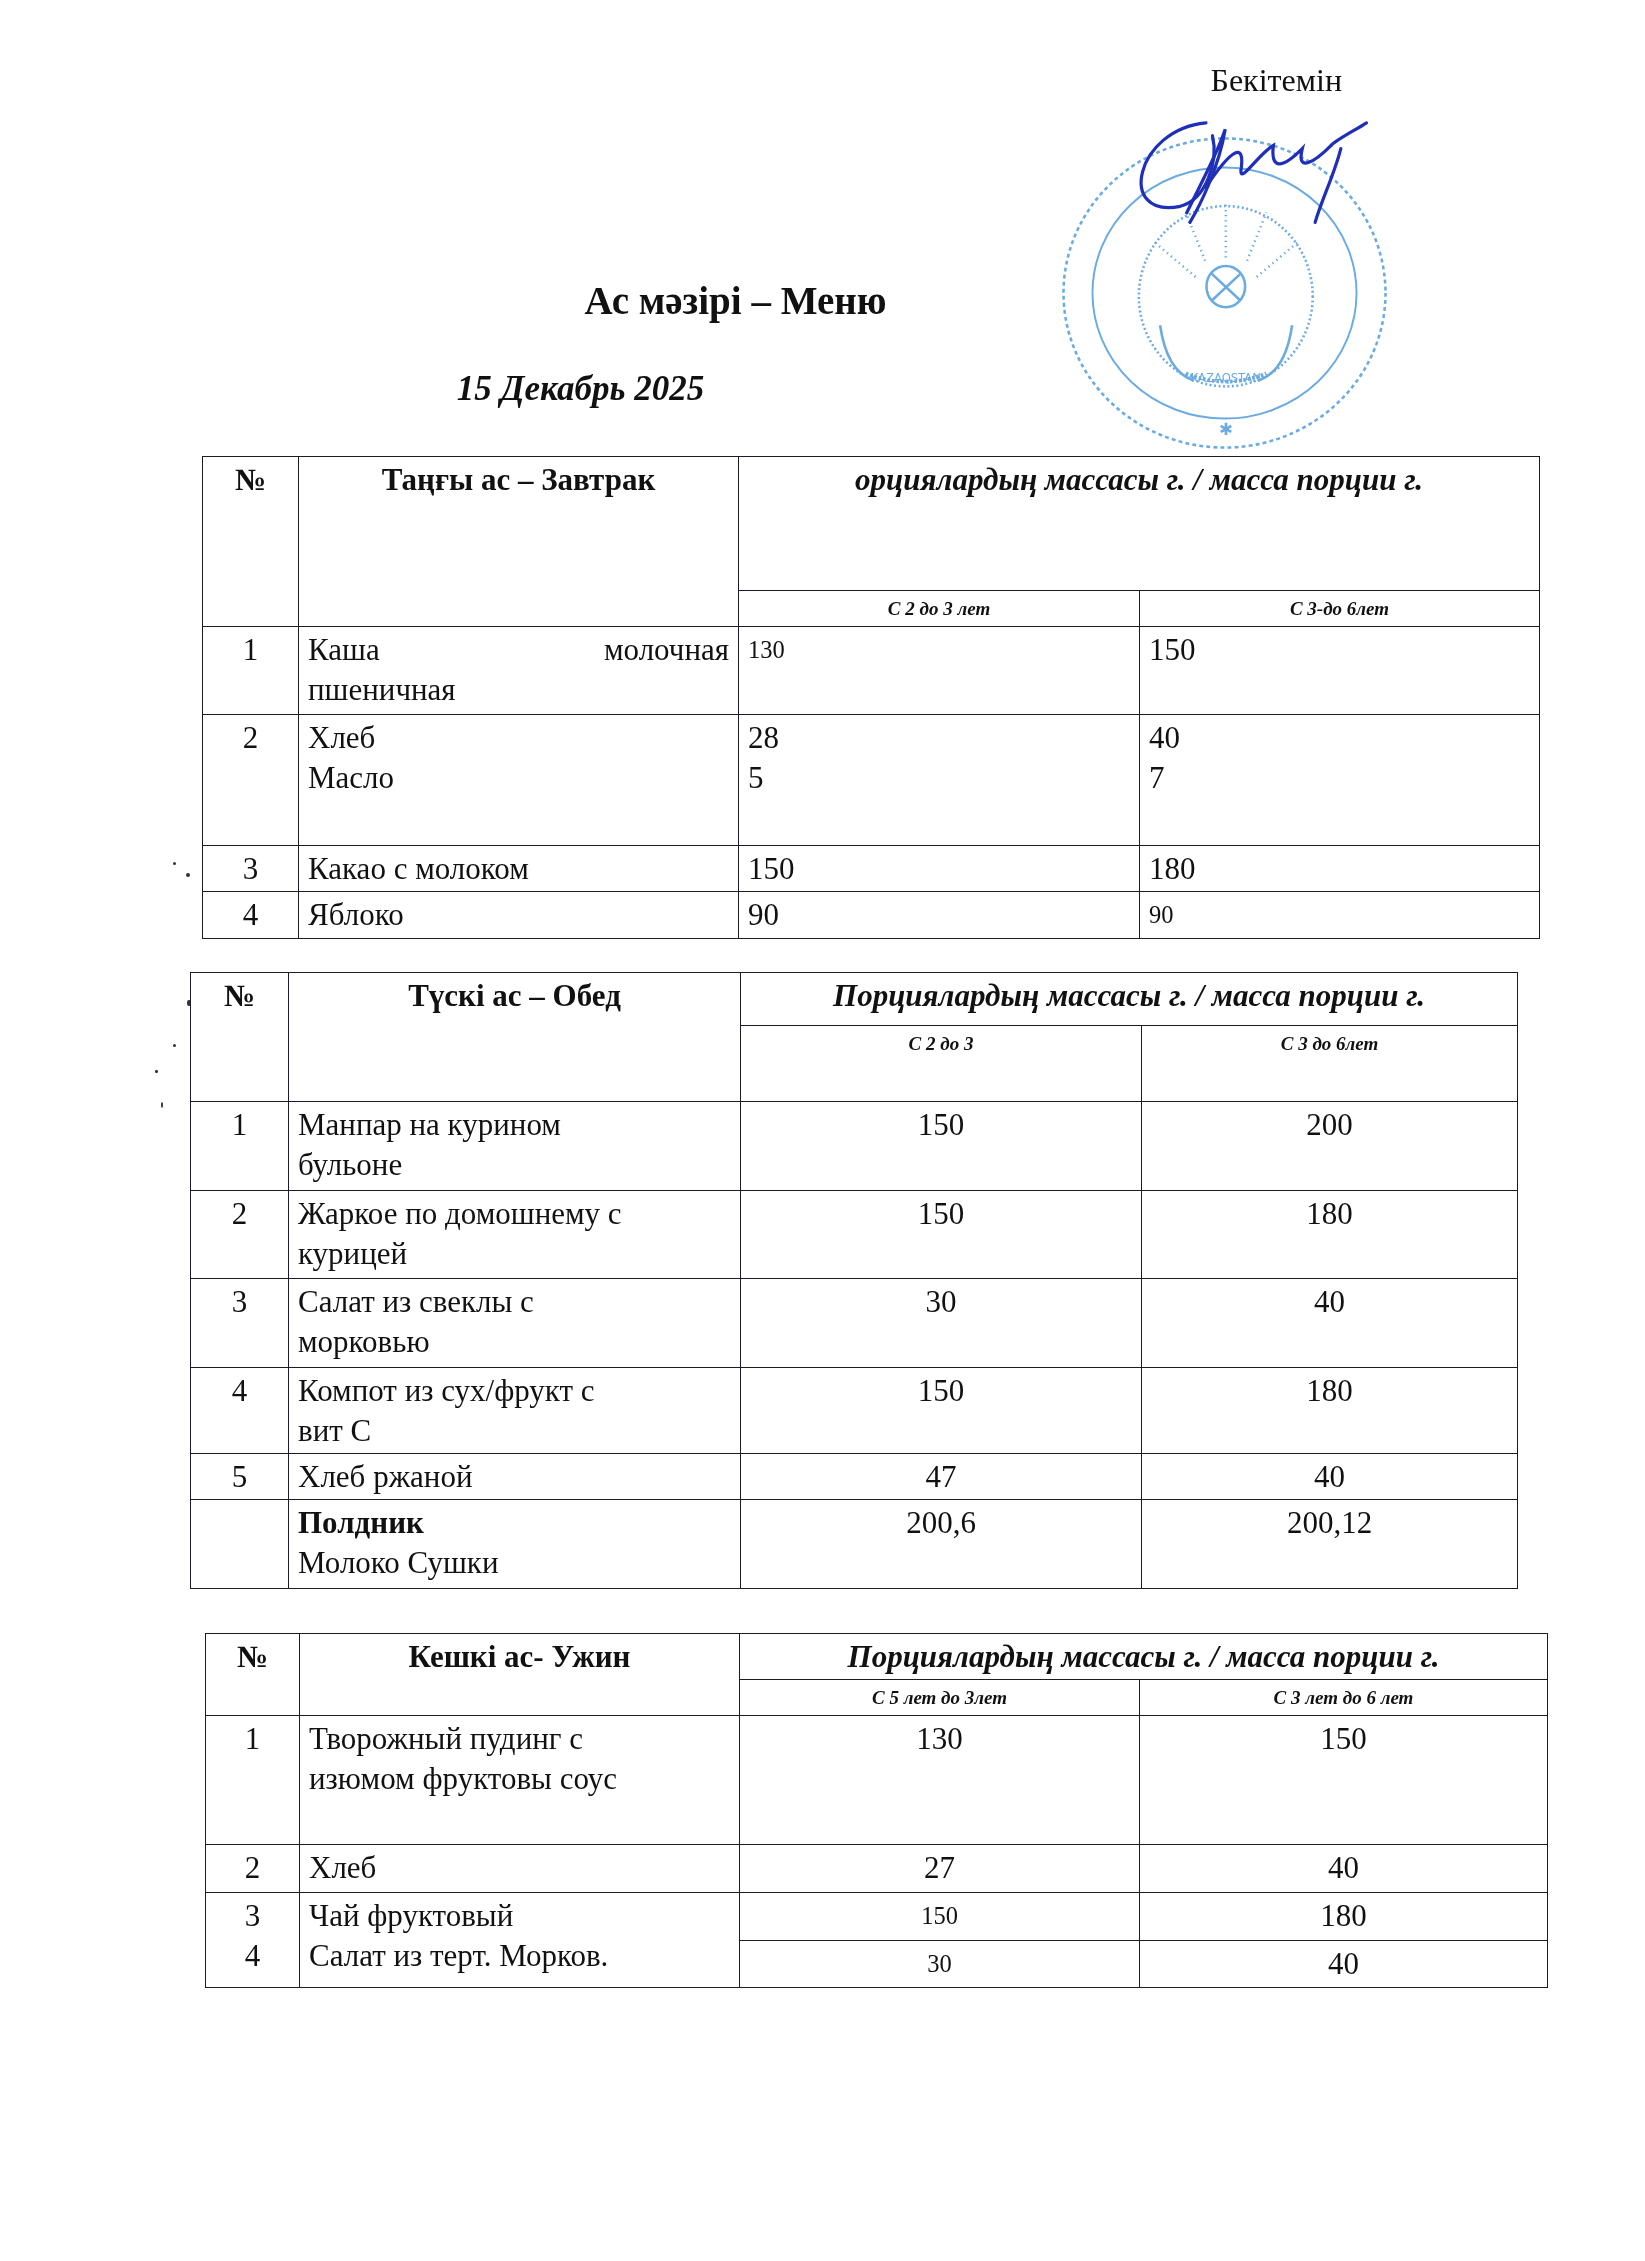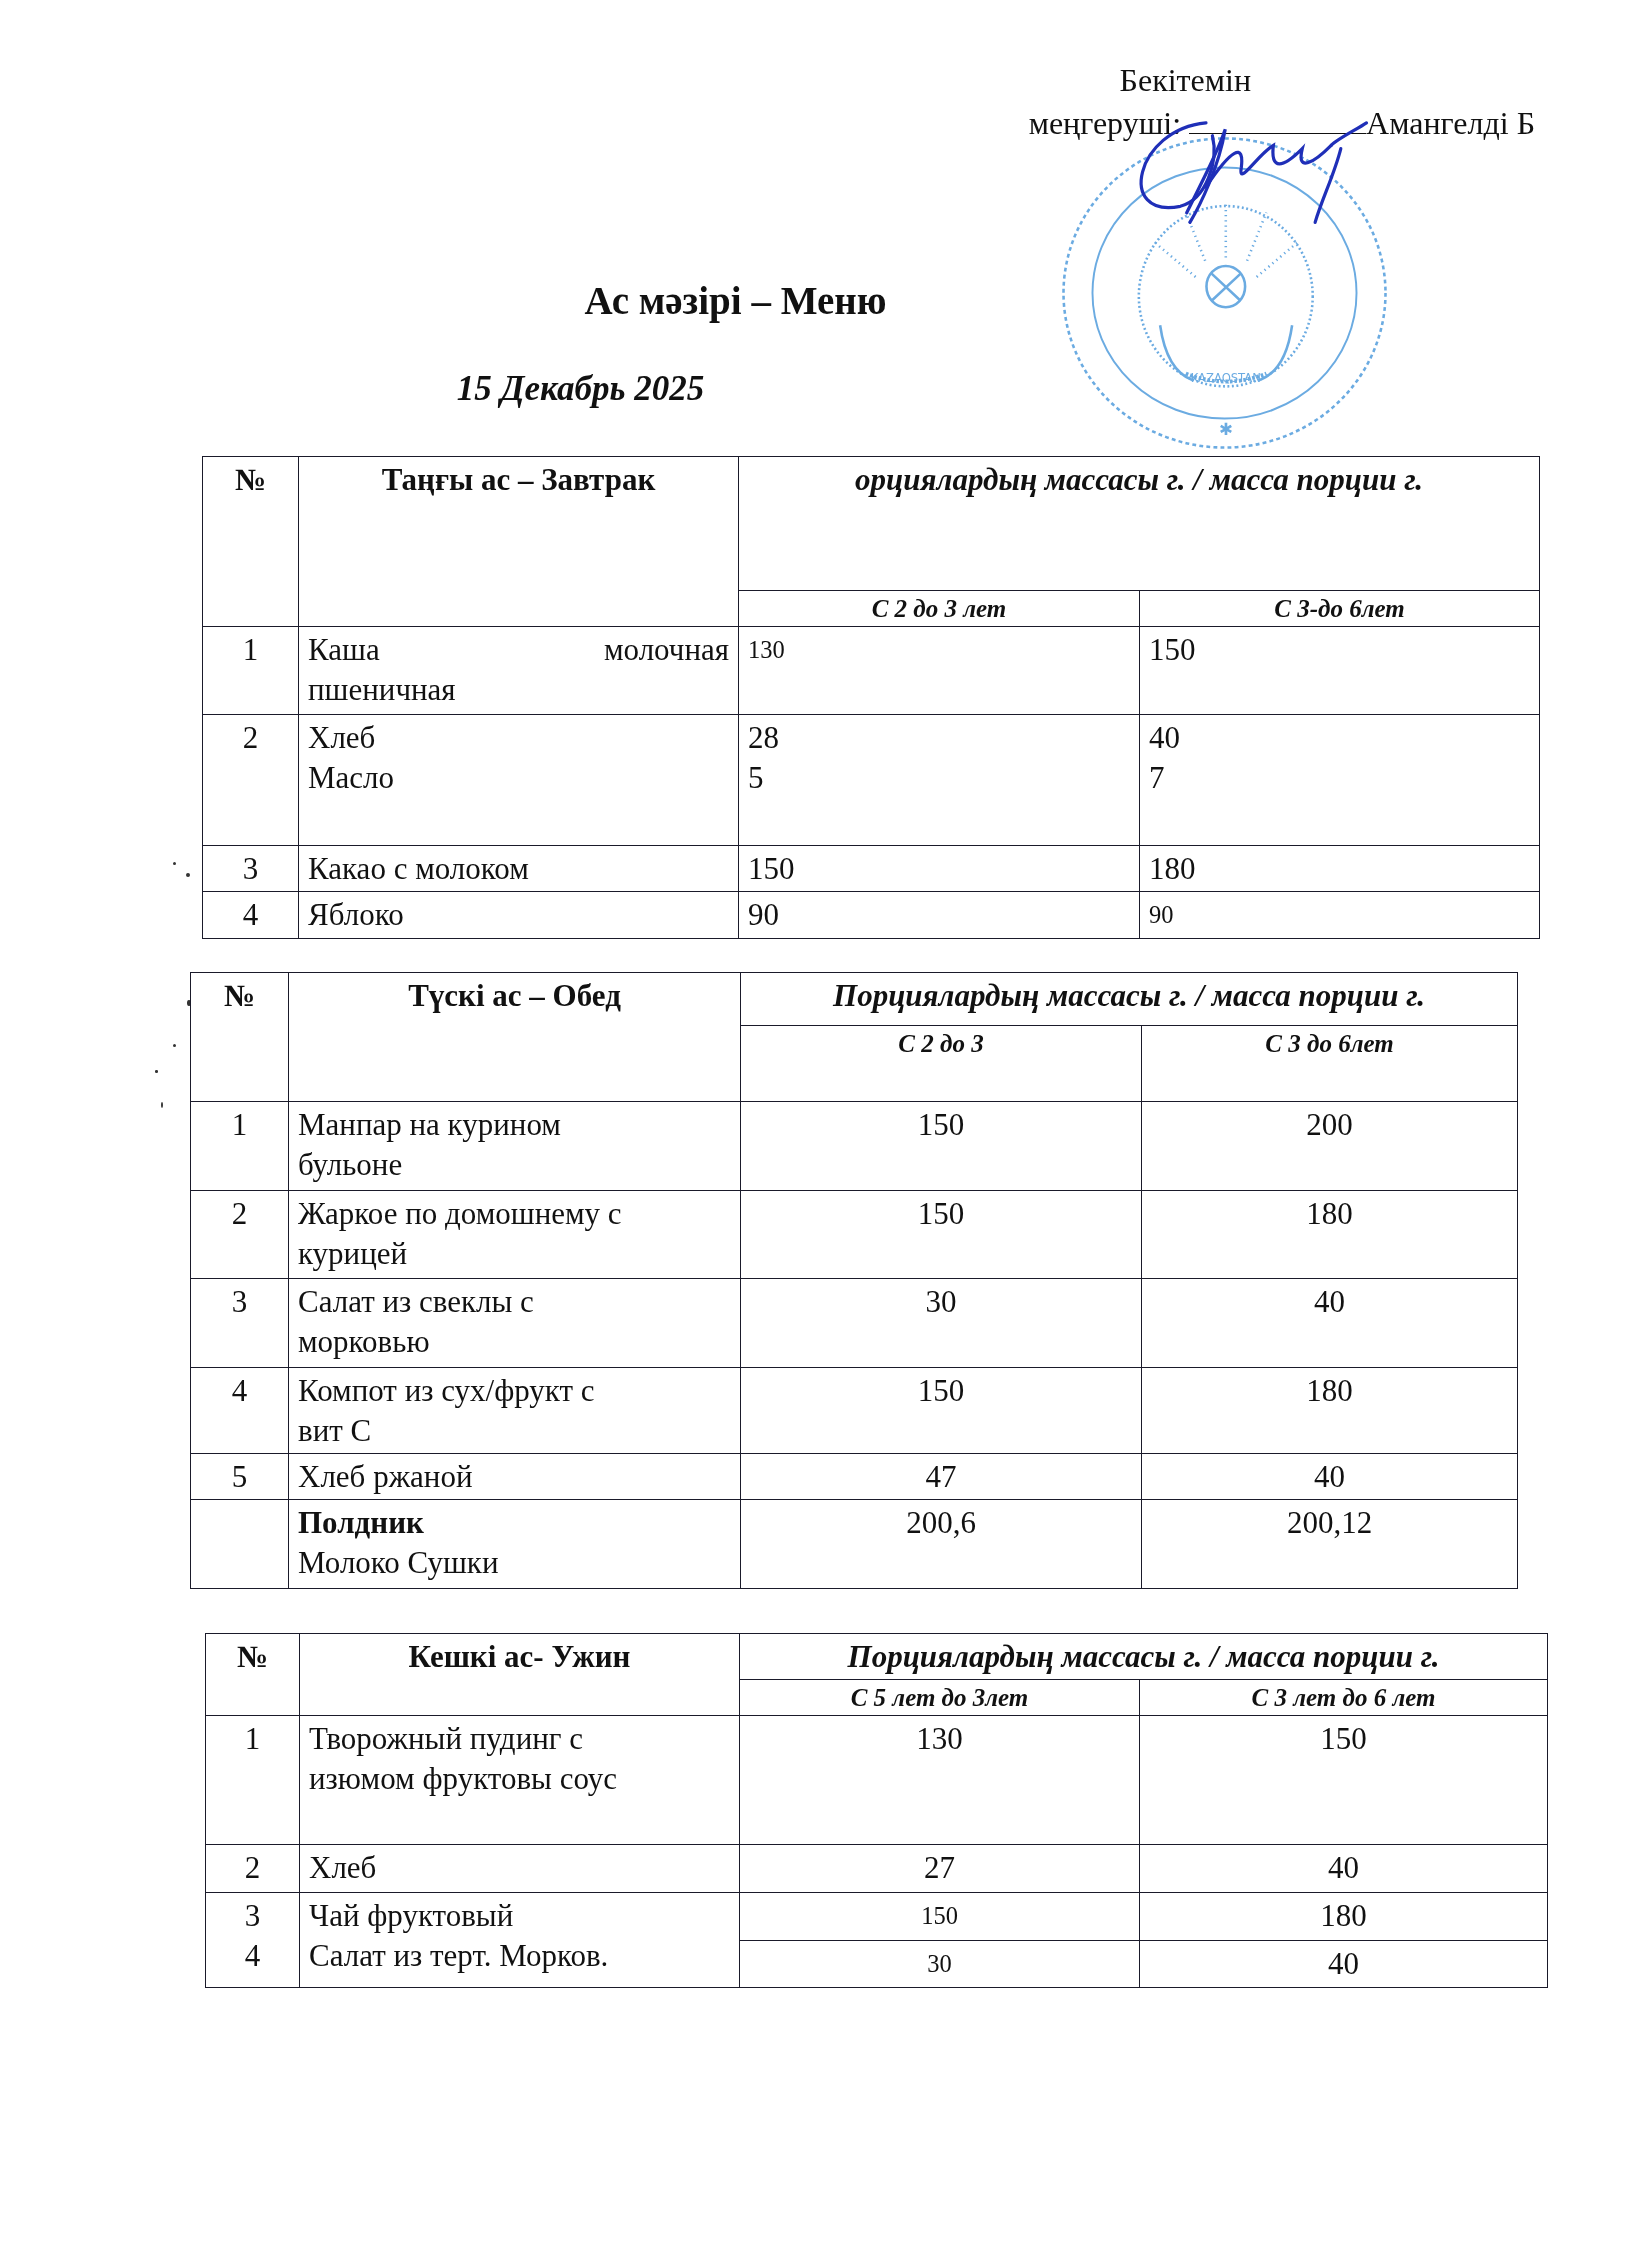--- a/index.html
+++ b/index.html
@@ -85,21 +85,21 @@
     table.menu td, table.menu th {
       border: 1.9px solid #1a1a2a;
       vertical-align: top;
       padding: 2.6px 9px;
       line-height: 40px;
       font-weight: normal;
     }
     .hdr-num { font-weight: bold !important; text-align: center; }
     .hdr-meal { font-weight: bold !important; text-align: center; }
     .hdr-portion { font-weight: bold !important; font-style: italic; text-align: center; }
-    .hdr-age { font-weight: bold !important; font-style: italic; text-align: center; font-size: 25px; line-height: 30px !important; }
+    .hdr-age { font-weight: bold !important; font-style: italic; text-align: center; font-size: 19px; line-height: 30px !important; }
     .num { text-align: center; }
     .val-left { text-align: left; }
     .val-center { text-align: center; }
     .bold { font-weight: bold; }
     .small { font-size: 24.5px; }
     .justify-line { display: flex; justify-content: space-between; }
     .speck {
       position: absolute;
       background: #333;
       border-radius: 50%;
@@ -122,24 +122,20 @@
     #tbl-dinner col.c1 { width: 94px; }
     #tbl-dinner col.c2 { width: 440px; }
     #tbl-dinner col.c3 { width: 400px; }
     #tbl-dinner col.c4 { width: 408px; }
   </style>
 </head>
 <body>
 
 <div class="approval">
   <div class="line1">Бекітемін</div>
-  <div>
-    <span>меңгеруші:</span>
-    <span class="sig-blank"></span><span>Амангелді Б</span>
-  </div>
 </div>
 
 <svg class="stamp" viewBox="0 0 520 500">
   <g fill="none" stroke="#3a8fd8" stroke-width="4">
     <ellipse cx="260" cy="250" rx="250" ry="240" stroke-dasharray="6 5"></ellipse>
     <ellipse cx="260" cy="250" rx="205" ry="195" stroke-width="3"></ellipse>
     <ellipse cx="262" cy="255" rx="135" ry="140" stroke-dasharray="3 4"></ellipse>
     <ellipse cx="262" cy="240" rx="30" ry="32"></ellipse>
     <path d="M240 220 L285 262 M285 220 L240 262"></path>
     <path d="M262 195 L262 110 M230 200 L200 125 M295 200 L325 125 M215 225 L150 170 M310 225 L375 170" stroke-dasharray="2 6"></path>

